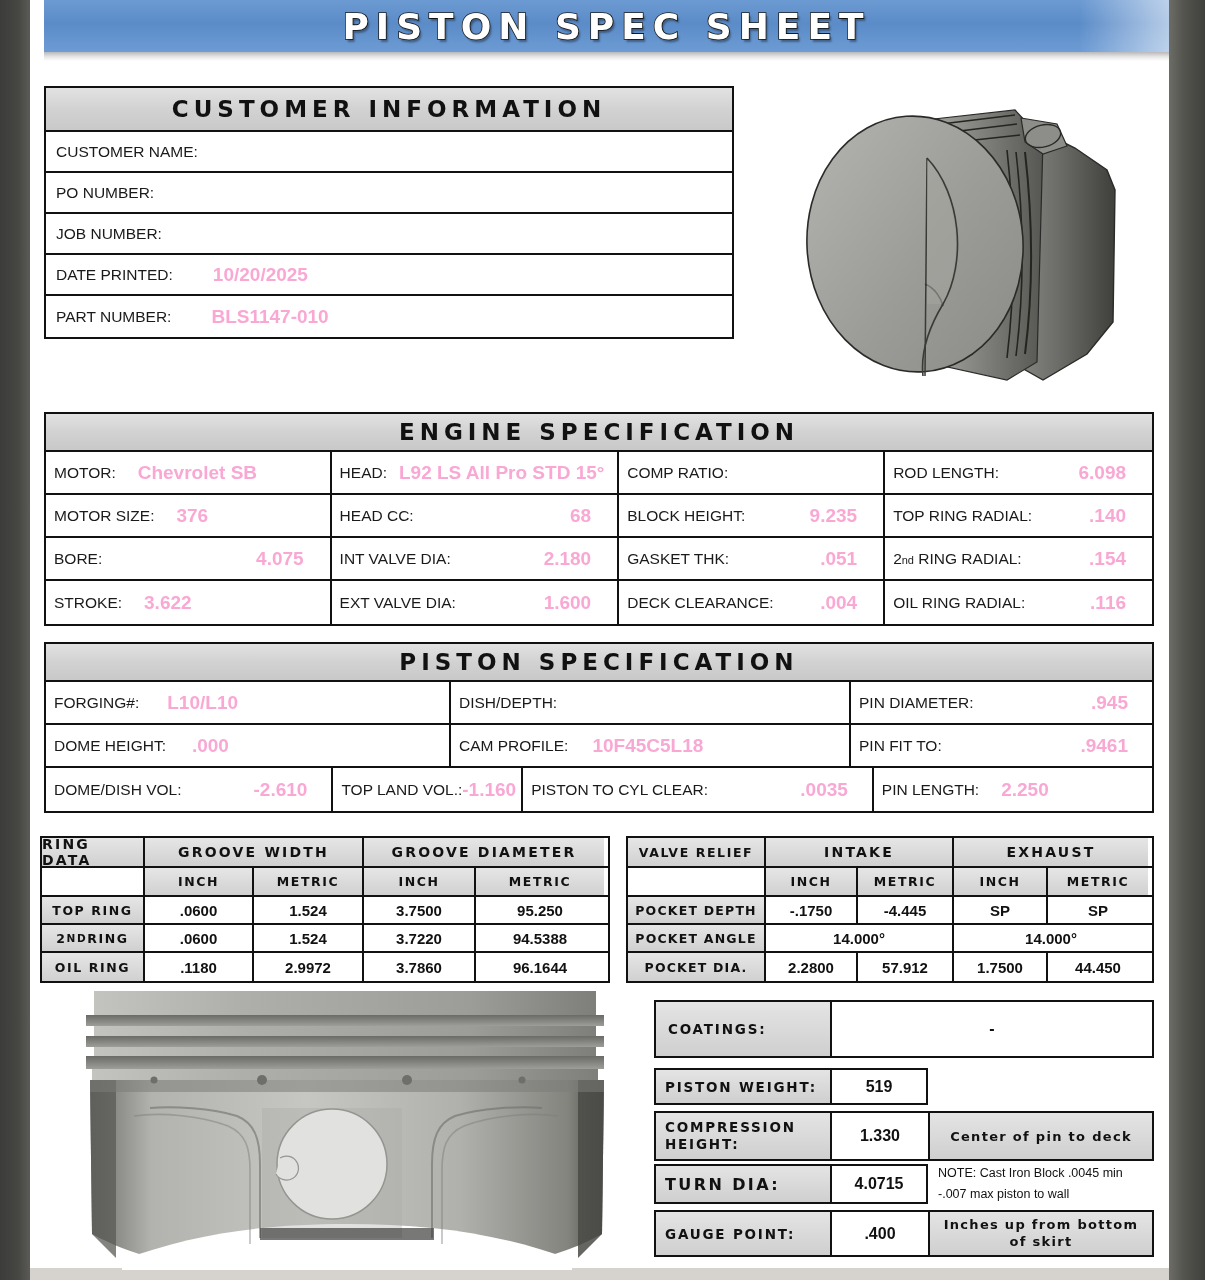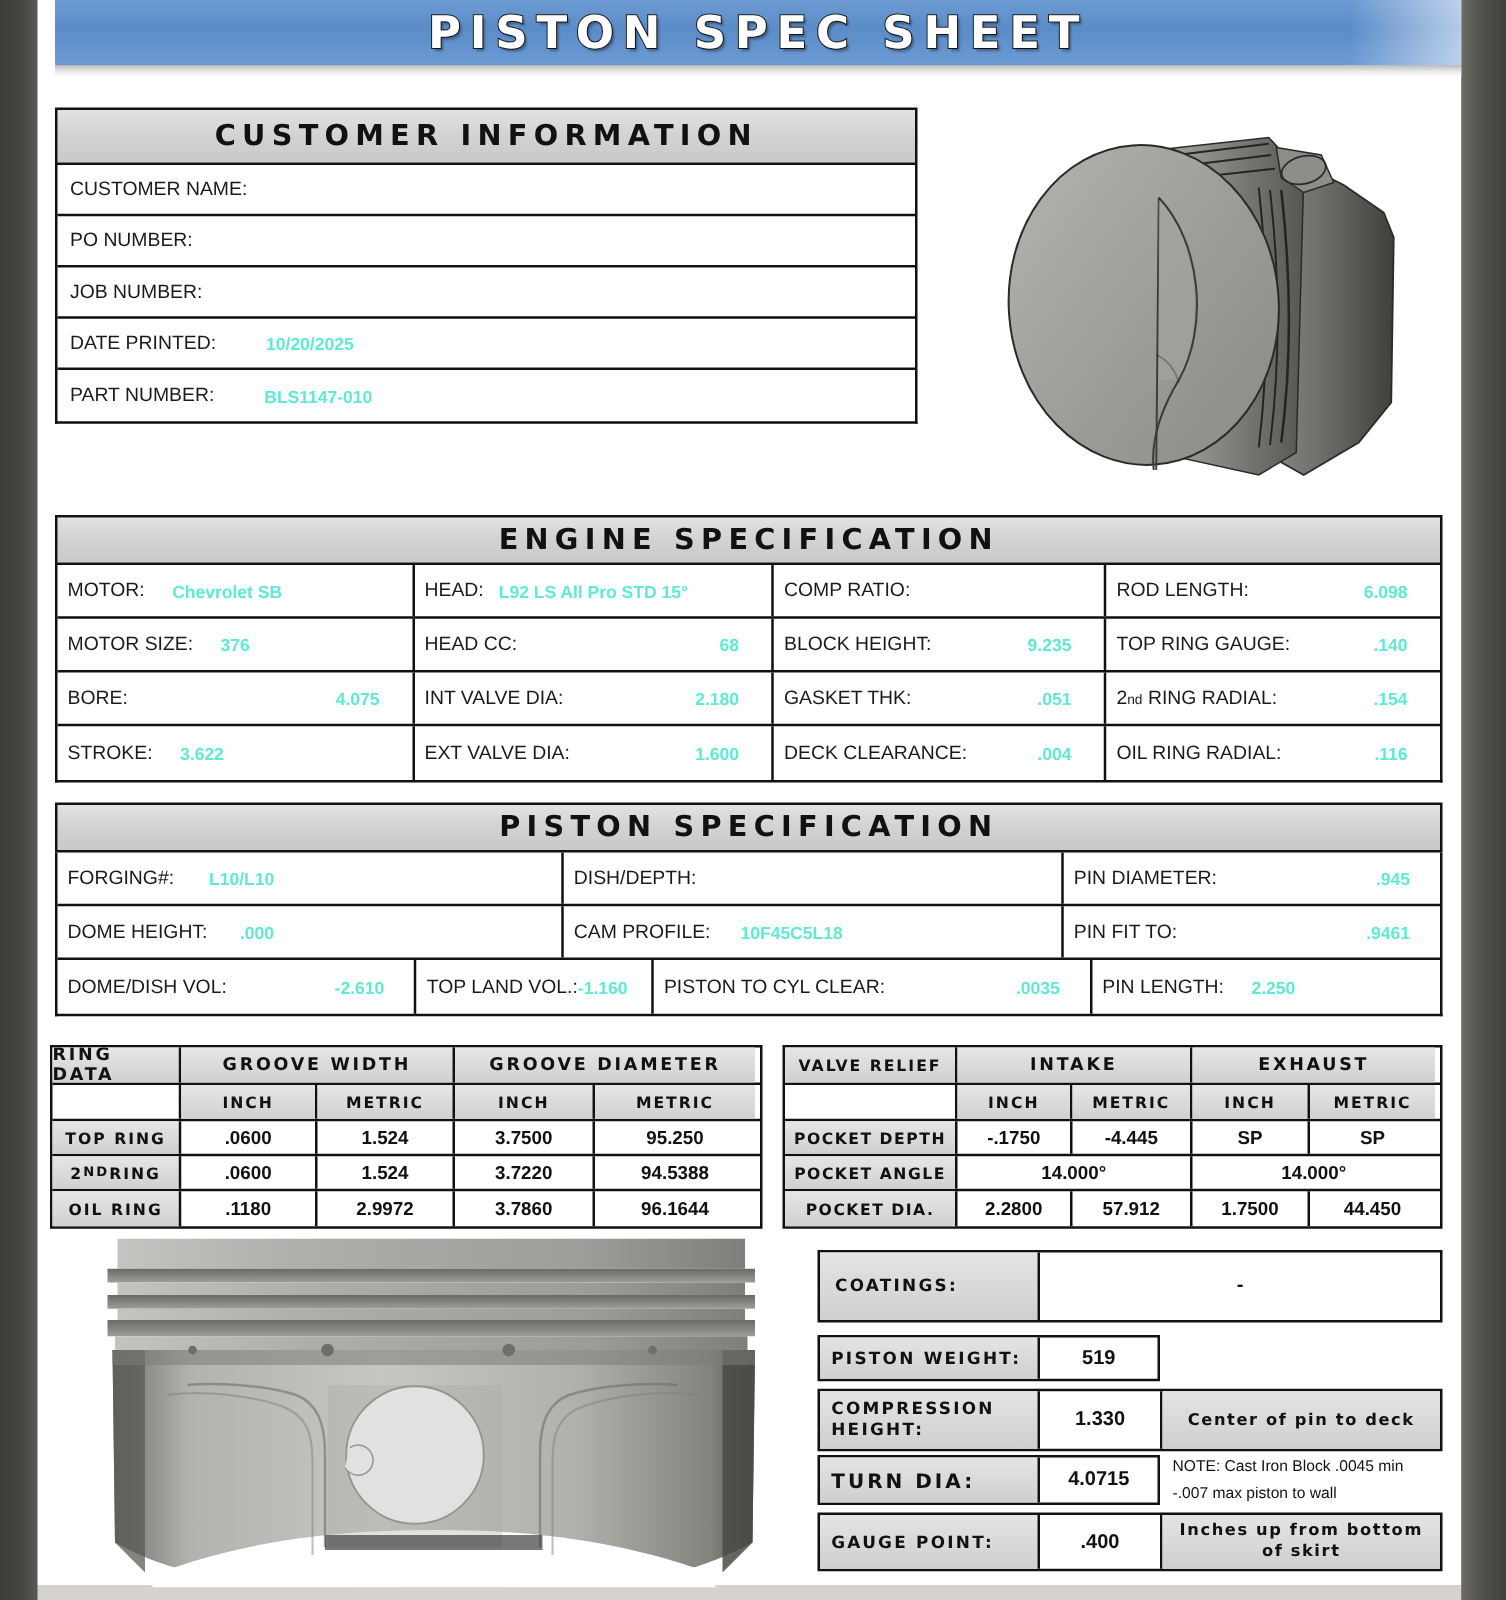--- a/index.html
+++ b/index.html
@@ -51,21 +51,21 @@
     display:flex; align-items:center; justify-content:center;
     font-family:"DejaVu Sans", sans-serif;
     font-weight:700; letter-spacing:5px; color:#111;
   }
   .grid { border:2.5px solid #111; border-top:none; display:flex; flex-direction:column; }
   .row { display:flex; border-bottom:2px solid #111; }
   .row:last-child { border-bottom:none; }
   .cell { display:flex; align-items:center; border-right:2px solid #111; padding:0 8px; overflow:hidden; }
   .cell:last-child { border-right:none; }
   .lbl { font-size:15.5px; color:#1a1a1a; white-space:nowrap; }
-  .val { font-size:14px; font-weight:700; color:#5eead4; white-space:nowrap; }
+  .val { font-size:19px; font-weight:700; color:#f9a8d4; white-space:nowrap; }
   .sub { font-size:11px; vertical-align: baseline; }
 
   
   #customer { position:absolute; left:44px; top:86px; width:690px; }
   #customer .sec-head { height:46px; font-size:23px; }
   #customer .row { height:41px; }
   #customer .cell { border-right:none; padding-left:10px; }
   #customer .val { margin-left:40px; }
 
   
@@ -276,21 +276,21 @@
         </div>
         <div class="cell c2">
           <span class="lbl">HEAD CC:</span>
           <span class="val">68</span>
         </div>
         <div class="cell c3">
           <span class="lbl">BLOCK HEIGHT:</span>
           <span class="val">9.235</span>
         </div>
         <div class="cell c4">
-          <span class="lbl">TOP RING GAUGE:</span>
+          <span class="lbl">TOP RING RADIAL:</span>
           <span class="val">.140</span>
         </div>
       </div>
 
       <div class="row">
         <div class="cell c1">
           <span class="lbl">BORE:</span>
           <span class="val">4.075</span>
         </div>
         <div class="cell c2">

